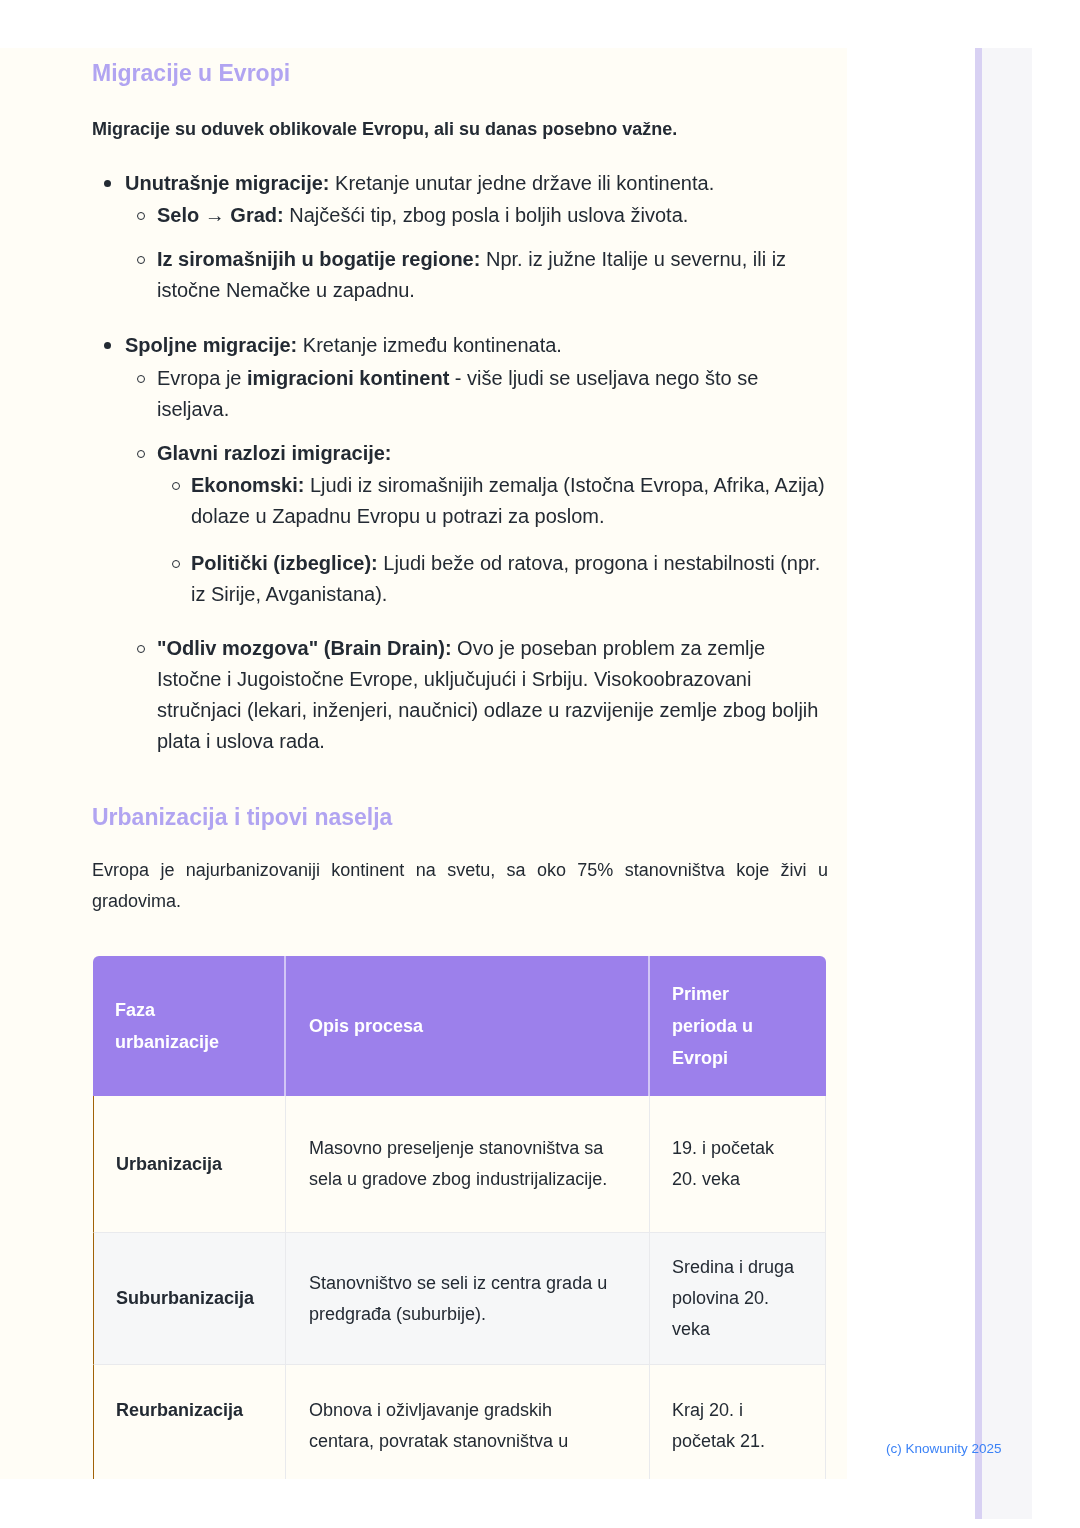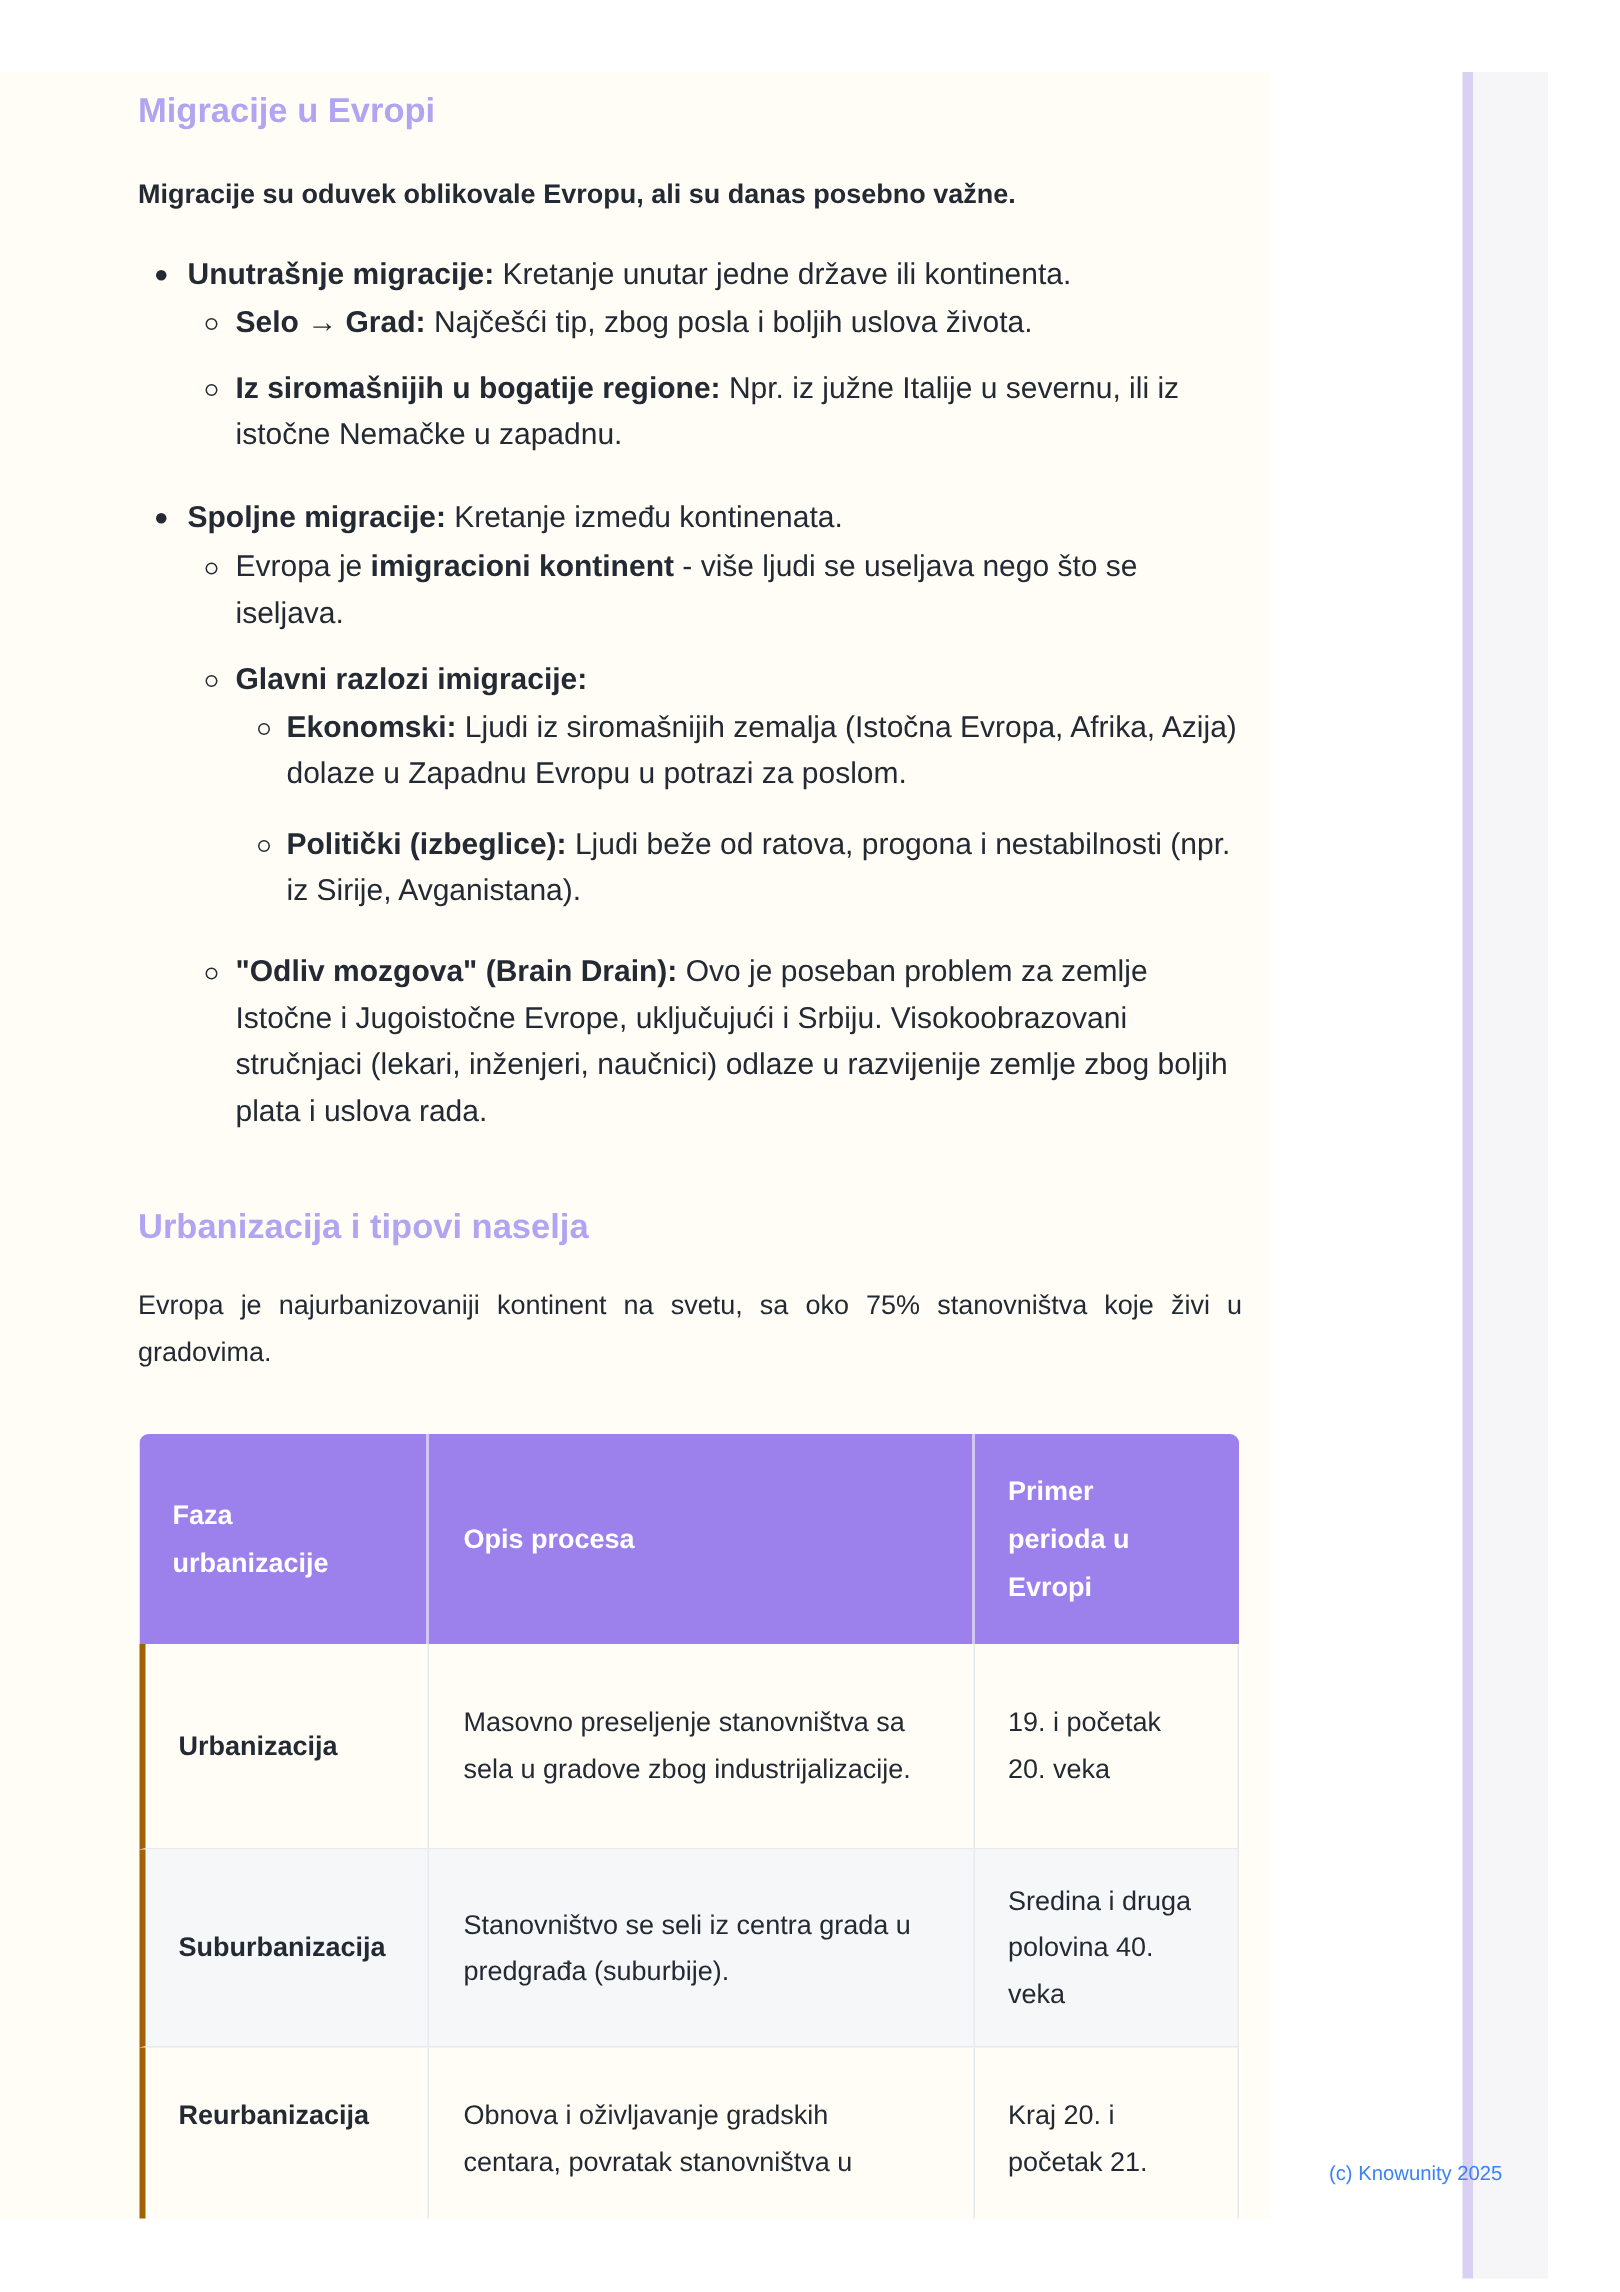--- a/index.html
+++ b/index.html
@@ -58,21 +58,21 @@
     height:140px; vertical-align:middle; font-size:18px; line-height:32px;
   }
   th.h1c { padding:0 45px 0 22px; border-top-left-radius:6px; }
   th.h2c { padding:0 20px 0 23px; }
   th.h3c { padding:0 30px 0 22px; border-top-right-radius:6px; }
   th.h1c, th.h2c { border-right:2px solid rgba(255,255,255,0.55); }
   td {
     vertical-align:middle; background:transparent;
     border-right:1px solid #E9EAED; border-bottom:1px solid #E9EAED;
   }
-  td:first-child { border-left:4px solid #a16207; }
+  td:first-child { border-left:1px solid #a16207; }
   td.c1 { padding:0 10px 0 22px; font-weight:700; }
   td.c2 { padding:0 35px 0 23px; }
   td.c3 { padding:0 30px 0 22px; }
   tr.r1 td { height:137px; }
   tr.r2 td { height:132px; background:#F6F7F8; }
   tr.r3 td { height:170px; vertical-align:top; padding-top:30px; }
 </style>
 </head>
 <body>
 
@@ -145,21 +145,21 @@
         <th class="h3c">Primer perioda u Evropi</th>
       </tr>
       <tr class="r1">
         <td class="c1">Urbanizacija</td>
         <td class="c2">Masovno preseljenje stanovništva sa sela u gradove zbog industrijalizacije.</td>
         <td class="c3">19. i početak 20. veka</td>
       </tr>
       <tr class="r2">
         <td class="c1">Suburbanizacija</td>
         <td class="c2">Stanovništvo se seli iz centra grada u predgrađa (suburbije).</td>
-        <td class="c3">Sredina i druga polovina 40. veka</td>
+        <td class="c3">Sredina i druga polovina 20. veka</td>
       </tr>
       <tr class="r3">
         <td class="c1">Reurbanizacija</td>
         <td class="c2">Obnova i oživljavanje gradskih centara, povratak stanovništva u</td>
         <td class="c3">Kraj 20. i početak 21.</td>
       </tr>
     </tbody>
       </table>
 
   </div>

